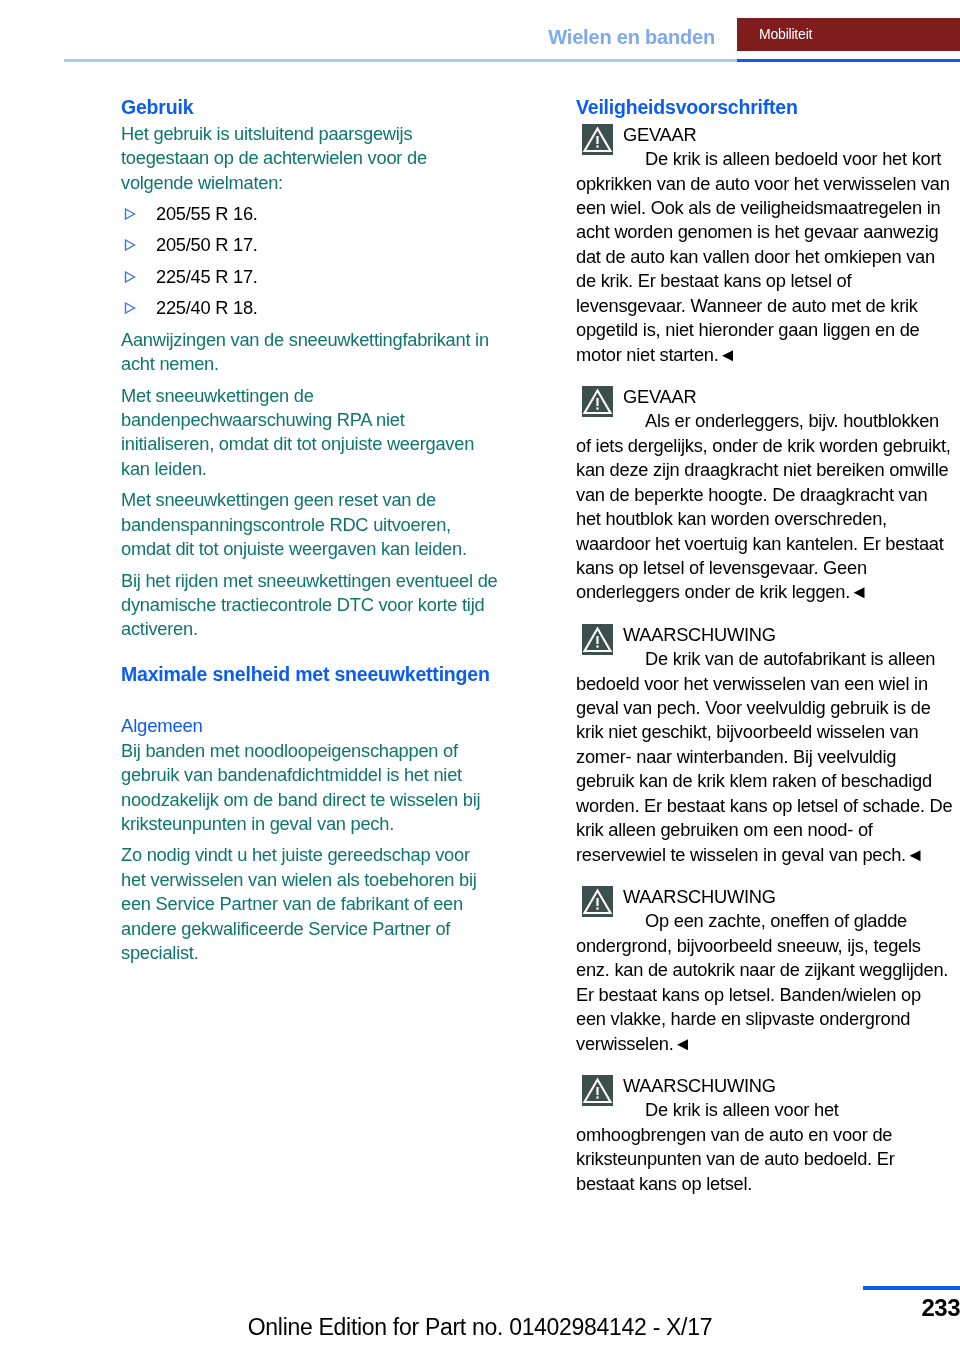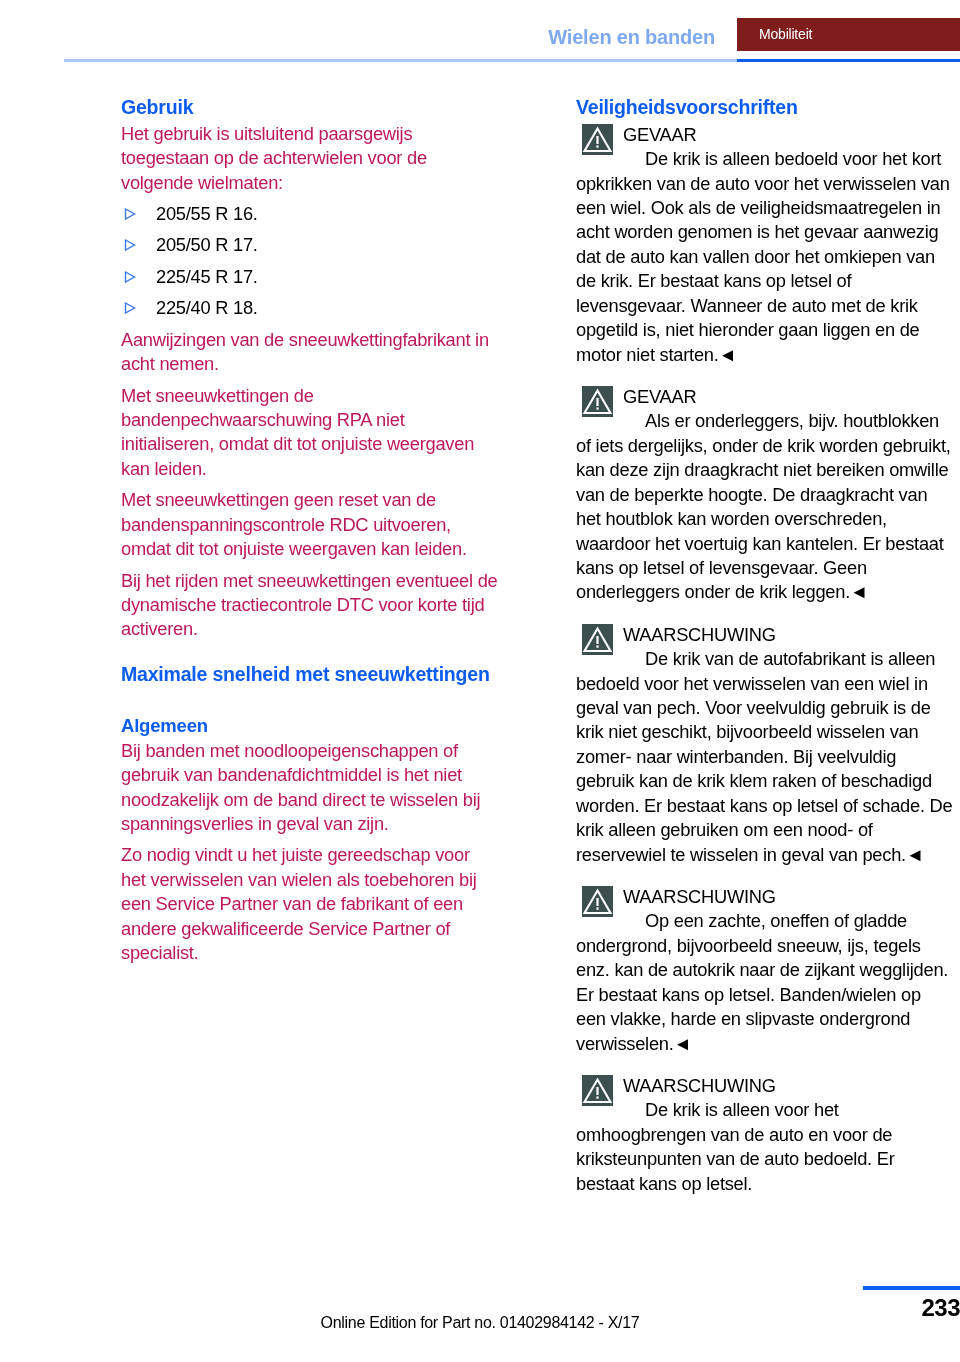--- a/index.html
+++ b/index.html
@@ -103,31 +103,31 @@
   h2.subhead {
     font-size: 19.5px;
     font-weight: bold;
     color: #0b5cf0;
     margin: 0 0 2px 0;
     line-height: 1.22;
     letter-spacing: -0.2px;
   }
   h3.minorhead {
     font-size: 18.5px;
-    font-weight: bold;
+    font-weight: normal;
     color: #0b5cf0;
     margin: 0 0 2px 0;
     line-height: 1.2;
     letter-spacing: -0.2px;
   }
   p.body {
     font-size: 18.3px;
     line-height: 1.335;
     margin: 0 0 7px 0;
-    color: #be185d;
+    color: #0f766e;
     letter-spacing: -0.25px;
     text-align: left;
   }
   .spacer-lg { height: 26px; }
   .spacer-md { height: 14px; }
   .spacer-sm { height: 7px; }
 
   
   ul.bullets {
     list-style: none;
@@ -209,21 +209,21 @@
     font-weight: bold;
     color: #000;
     letter-spacing: -0.5px;
   }
   .edition-note {
     position: absolute;
     left: 0;
     right: 0;
     top: 42px;
     text-align: center;
-    font-size: 16px;
+    font-size: 23px;
     color: #000;
     letter-spacing: -0.3px;
   }
   .watermark {
     position: absolute;
     right: 6px;
     top: 40px;
     font-size: 26px;
     color: #c9c9c9;
     letter-spacing: -0.4px;
@@ -293,21 +293,21 @@
       <p class="body">Bij het rijden met sneeuwkettingen eventueel de dynamische tractiecontrole DTC voor korte tijd activeren.</p>
 
       <div class="spacer-md"></div>
 
       <h2 class="subhead">Maximale snelheid met sneeuwkettingen</h2>
 
       <div class="spacer-lg"></div>
 
 
       <h3 class="minorhead">Algemeen</h3>
-      <p class="body">Bij banden met noodloopeigenschappen of gebruik van bandenafdichtmiddel is het niet noodzakelijk om de band direct te wisselen bij spanningsverlies in geval van zijn.</p>
+      <p class="body">Bij banden met noodloopeigenschappen of gebruik van bandenafdichtmiddel is het niet noodzakelijk om de band direct te wisselen bij kriksteunpunten in geval van pech.</p>
       <p class="body">Zo nodig vindt u het juiste gereedschap voor het verwisselen van wielen als toebehoren bij een Service Partner van de fabrikant of een andere gekwalificeerde Service Partner of specialist.</p>
     </div>
 
     <div class="col">
 
       <h2 class="subhead">Veiligheidsvoorschriften</h2>
 
       <div class="warn-block clearfix">
         <span class="warn-icon">
           <svg width="31" height="31" viewBox="0 0 31 31">

